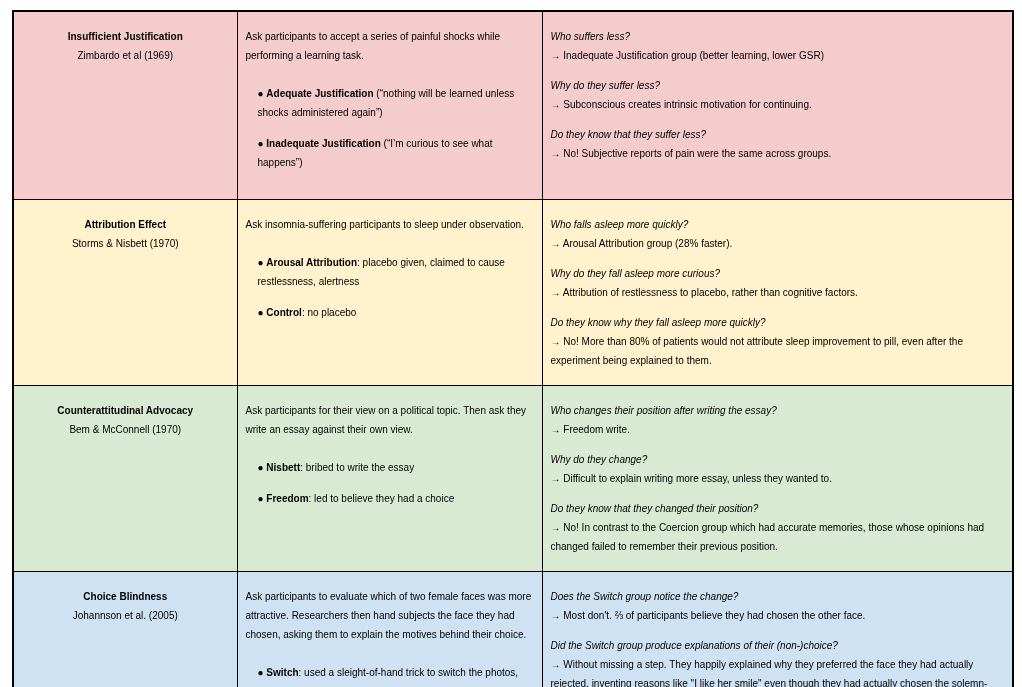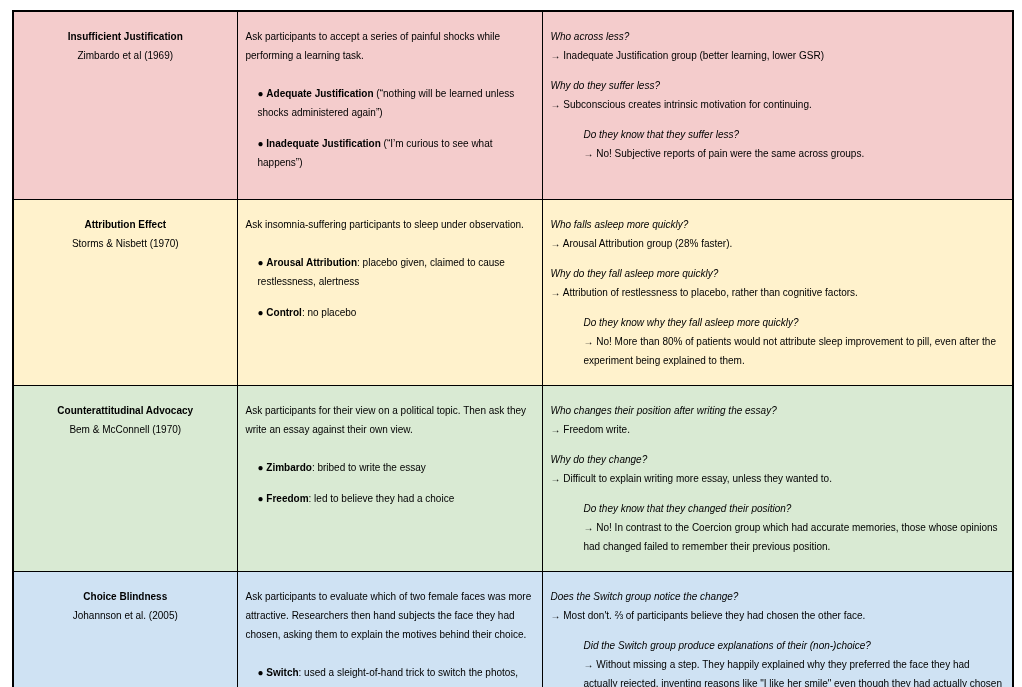--- a/index.html
+++ b/index.html
@@ -42,21 +42,21 @@
   tr.r3 { height: 171px; }
   td.col-study {
     text-align: center;
     vertical-align: middle;
   }
   .study-title { font-weight: bold; }
   .para { margin: 0 0 19px 0; }
   .bullet-line { margin: 12px; }
   .bullet-line b { font-weight: bold; }
   .qa { margin: 0 0 11px 0; }
-  .qa:last-child { margin-bottom: 0; margin-left: 33px; }
+  .qa:last-child { margin-bottom: 0; }
   .q { font-style: italic; }
   .a { font-style: normal; }
 </style>
 </head>
 <body>
 
 <div class="sheet">
   <table class="studies">
     <colgroup>
       <col class="c-study">
@@ -70,21 +70,21 @@
           <div class="study-title">Insufficient Justification</div>
           <div class="study-citation">Zimbardo et al (1969)</div>
         </td>
         <td class="col-method">
           <div class="para">Ask participants to accept a series of painful shocks while performing a learning task.</div>
           <div class="bullet-line"><span>● </span><b>Adequate Justification</b><span> (“nothing will be learned unless shocks administered again”)</span></div>
           <div class="bullet-line"><span>● </span><b>Inadequate Justification</b><span> (“I’m curious to see what happens”)</span></div>
         </td>
         <td class="col-findings">
           <div class="qa">
-            <div class="q">Who across less?</div>
+            <div class="q">Who suffers less?</div>
             <div class="a">→ Inadequate Justification group (better learning, lower GSR)</div>
           </div>
           <div class="qa">
             <div class="q">Why do they suffer less?</div>
             <div class="a">→ Subconscious creates intrinsic motivation for continuing.</div>
           </div>
           <div class="qa">
             <div class="q">Do they know that they suffer less?</div>
             <div class="a">→ No! Subjective reports of pain were the same across groups.</div>
           </div>
@@ -100,38 +100,38 @@
           <div class="para">Ask insomnia-suffering participants to sleep under observation.</div>
           <div class="bullet-line"><span>● </span><b>Arousal Attribution</b><span>: placebo given, claimed to cause restlessness, alertness</span></div>
           <div class="bullet-line"><span>● </span><b>Control</b><span>: no placebo</span></div>
         </td>
         <td class="col-findings">
           <div class="qa">
             <div class="q">Who falls asleep more quickly?</div>
             <div class="a">→ Arousal Attribution group (28% faster).</div>
           </div>
           <div class="qa">
-            <div class="q">Why do they fall asleep more quickly?</div>
+            <div class="q">Why do they fall asleep more curious?</div>
             <div class="a">→ Attribution of restlessness to placebo, rather than cognitive factors.</div>
           </div>
           <div class="qa">
             <div class="q">Do they know why they fall asleep more quickly?</div>
             <div class="a">→ No! More than 80% of patients would not attribute sleep improvement to pill, even after the experiment being explained to them.</div>
           </div>
         </td>
       </tr>
 
       <tr class="r2" style="background-color: rgb(217, 234, 211);">
         <td class="col-study">
           <div class="study-title">Counterattitudinal Advocacy</div>
           <div class="study-citation">Bem &amp; McConnell (1970)</div>
         </td>
         <td class="col-method">
           <div class="para">Ask participants for their view on a political topic. Then ask they write an essay against their own view.</div>
-          <div class="bullet-line"><span>● </span><b>Zimbardo</b><span>: bribed to write the essay</span></div>
+          <div class="bullet-line"><span>● </span><b>Nisbett</b><span>: bribed to write the essay</span></div>
           <div class="bullet-line"><span>● </span><b>Freedom</b><span>: led to believe they had a choice</span></div>
         </td>
         <td class="col-findings">
           <div class="qa">
             <div class="q">Who changes their position after writing the essay?</div>
             <div class="a">→ Freedom write.</div>
           </div>
           <div class="qa">
             <div class="q">Why do they change?</div>
             <div class="a">→ Difficult to explain writing more essay, unless they wanted to.</div>

